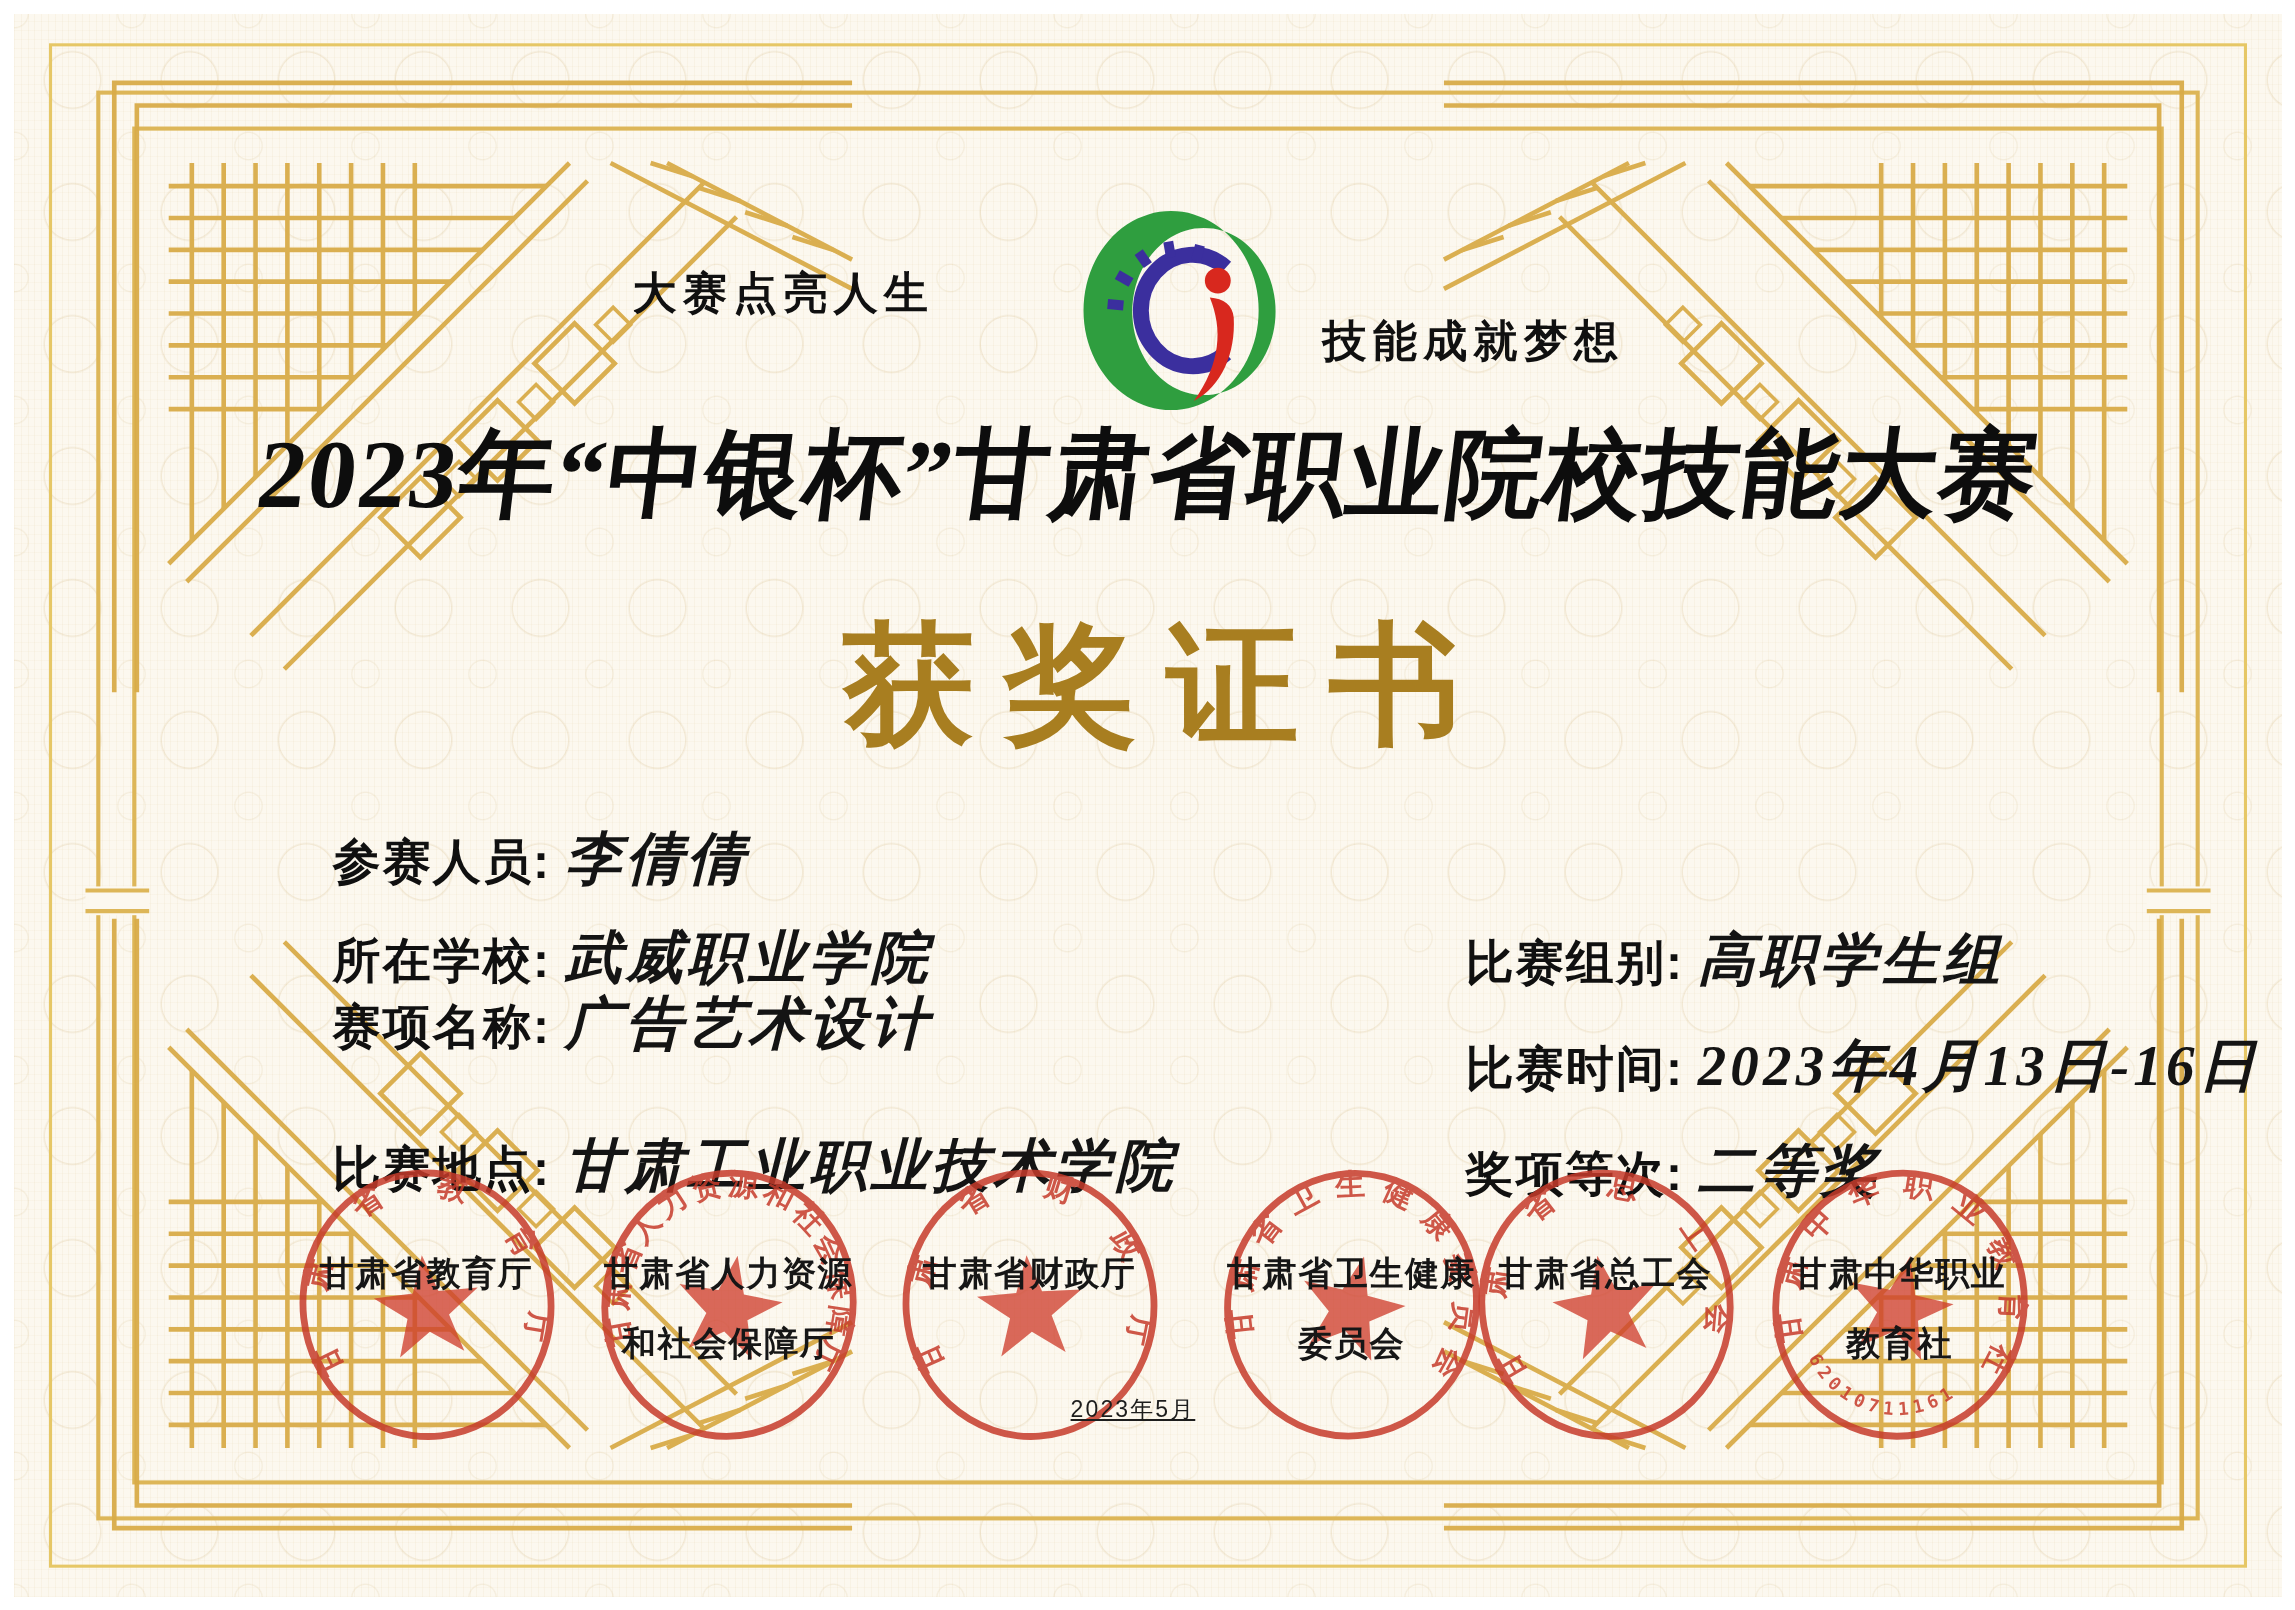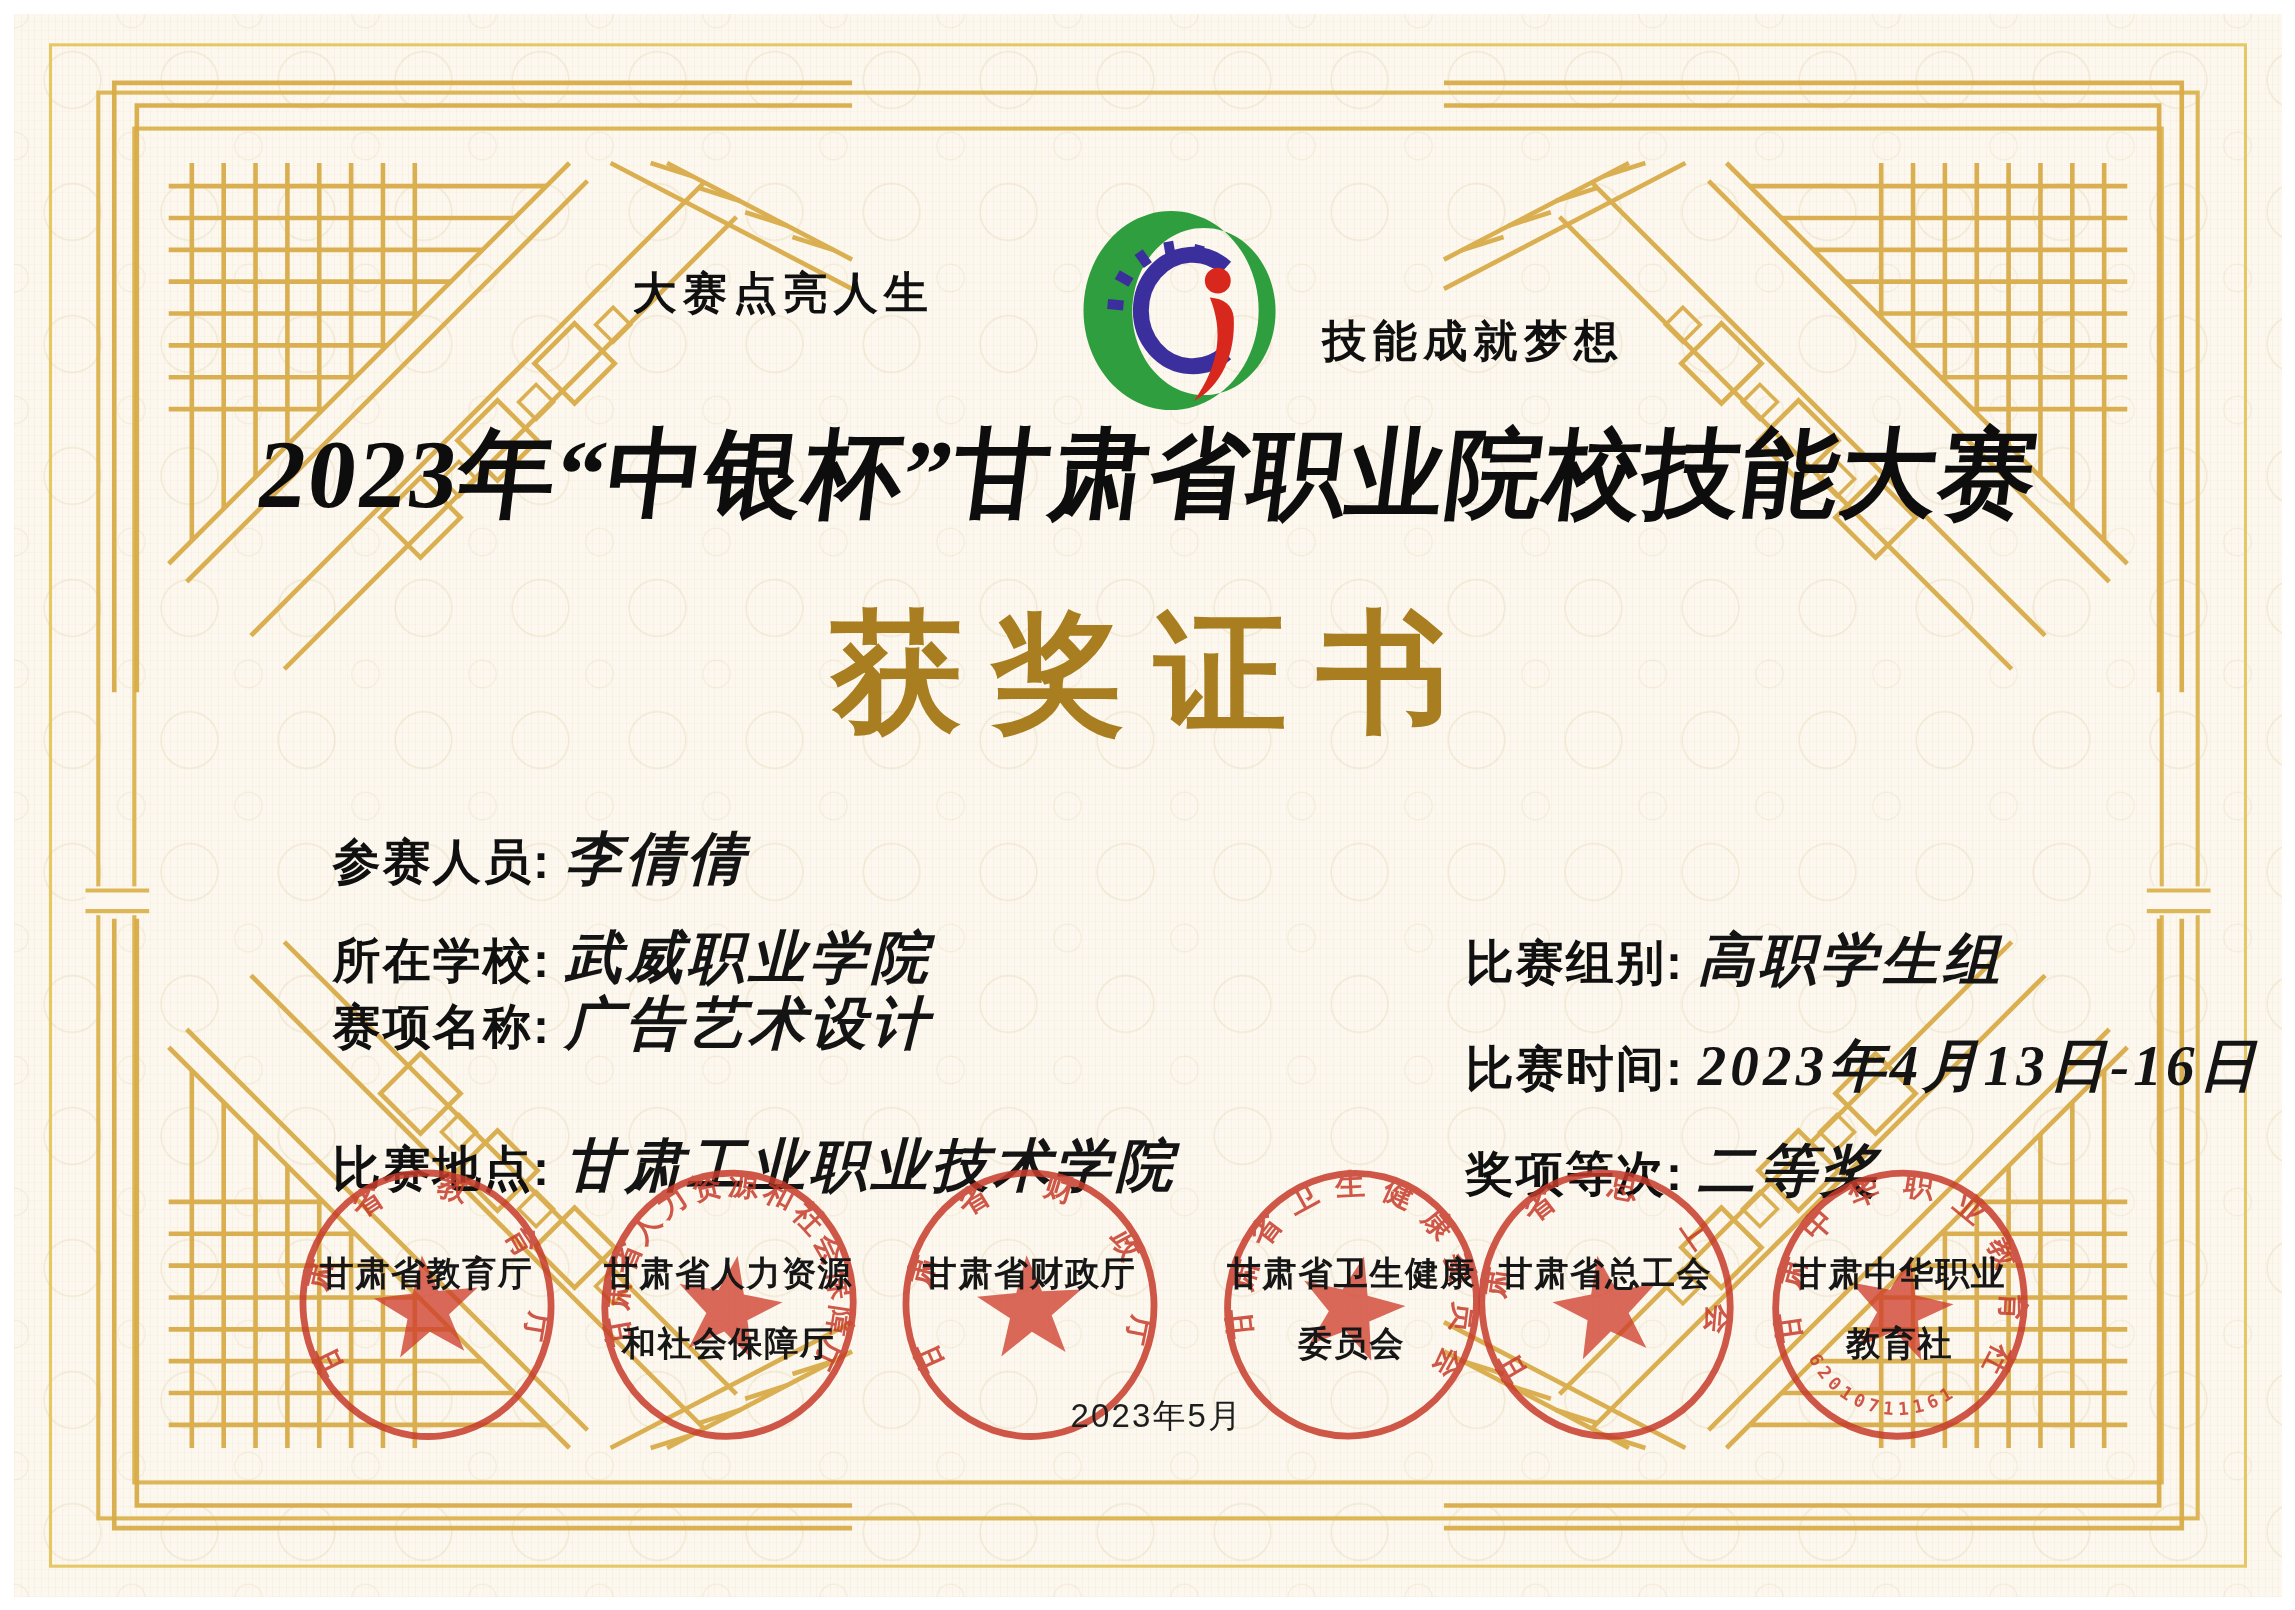--- a/index.html
+++ b/index.html
@@ -21,21 +21,21 @@
   .slogan.left{left:619px;}
   .slogan.right{left:1309px;margin-top:48px;}
   .logo{position:absolute;left:1062px;top:192px;width:200px;height:209px;}
   .title{
     position:absolute;left:0;top:396px;width:100%;margin:0;text-align:center;
     font-family:"Liberation Serif","DejaVu Serif",serif;
     font-size:97px;font-weight:800;color:#0d0d0d;letter-spacing:1.6px;
     transform:skewX(-7deg);
   }
   .subtitle{
-    position:absolute;left:0;top:571px;width:100%;margin:0;text-align:center;
+    position:absolute;left:0;top:571px;width:100%;margin:12px;text-align:center;
     font-family:"Liberation Serif","DejaVu Serif",serif;
     font-size:132px;font-weight:700;color:#A87E20;letter-spacing:30px;padding-left:14px;box-sizing:border-box;
   }
   .row{position:absolute;white-space:nowrap;margin-top:24px;}
   .row .lab{font-size:48px;font-weight:700;color:#101010;letter-spacing:2.1px;}
   .row .val{
     font-family:"Liberation Serif","DejaVu Serif",serif;font-style:italic;
     font-size:57px;font-weight:700;color:#141414;letter-spacing:4.2px;margin-left:13.6px;
   }
   .rl{left:319px;}
@@ -49,21 +49,21 @@
   .seal .star{fill:#CE3D2B;opacity:.9;}
   .seal .ring{fill:#C63B2B;font-family:"Liberation Serif","DejaVu Serif",serif;font-size:57px;font-weight:700;letter-spacing:2px;}
   .seal .serialtxt{fill:#C63B2B;font-family:"DejaVu Sans Mono","Liberation Mono",monospace;font-size:34px;font-weight:700;}
   .s0 .rot{transform:rotate(-6deg);} .s1 .rot{transform:rotate(10deg);}
   .s2 .rot{transform:rotate(-4deg);} .s3 .rot{transform:rotate(14deg);}
   .s4 .rot{transform:rotate(-10deg);} .s5 .rot{transform:rotate(12deg);}
   .s0{left:277px;} .s1{left:579px;} .s2{left:880px;} .s3{left:1202px;} .s4{left:1456px;} .s5{left:1750px;}
   .seal-lines{position:absolute;left:-21px;top:102px;width:314px;text-align:center;}
   .seal-lines .l1,.seal-lines .l2{font-size:34px;font-weight:600;color:#161616;letter-spacing:1.6px;line-height:37px;}
   .seal-lines .l2{margin-top:33px;}
-  .date{position:absolute;left:1057px;top:1380px;font-size:33px;font-weight:500;color:#1d1d1d;letter-spacing:2.1px;}
+  .date{position:absolute;left:1057px;top:1380px;font-size:23px;font-weight:500;color:#1d1d1d;letter-spacing:2.1px;text-decoration:underline;}
 </style>
 </head>
 <body>
 
 <div id="cert">
 
   <svg class="frame" viewBox="0 0 4392 3081" aria-hidden="true">
     <defs>
       <linearGradient id="gg" x1="0" y1="0" x2="1" y2="0">
         <stop offset="0" stop-color="#F2DE8A"></stop>

